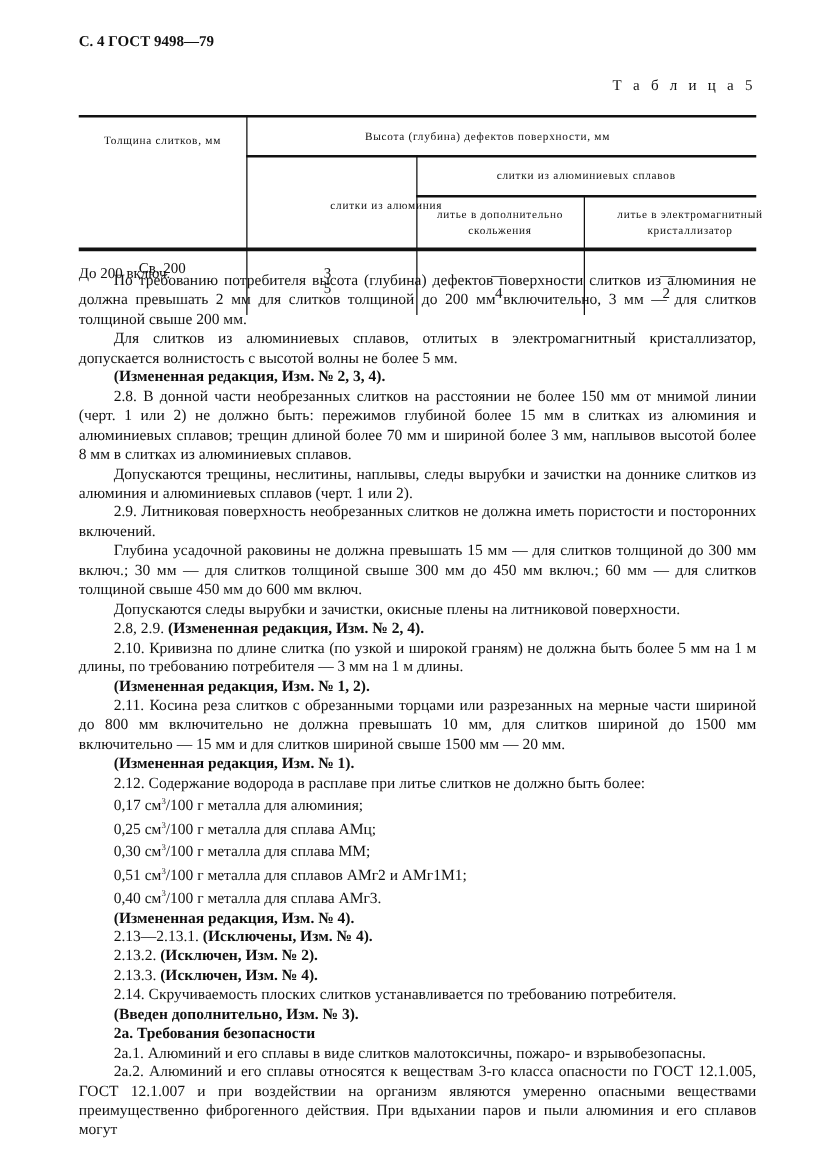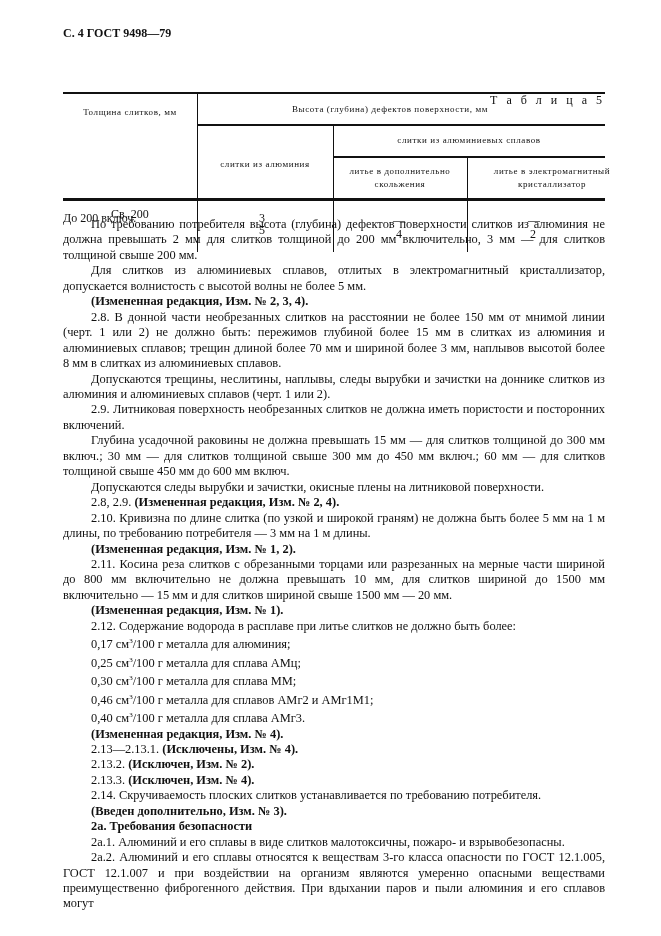--- a/index.html
+++ b/index.html
@@ -1,19 +1,19 @@
 <!DOCTYPE html>
 <html><head>
 <meta charset="utf-8">
 <style>
   html, body { margin: 0; padding: 0; background: #fff; }
   body { width: 661px; height: 936px; position: relative; overflow: hidden;
          font-family: "Liberation Serif", "DejaVu Serif", serif; color: #111; }
   .page-header { position: absolute; left: 63px; top: 26px; font-weight: bold; font-size: 12px; }
-  .table-label { position: absolute; right: 56px; top: 61px; font-size: 12px; letter-spacing: 3px; margin-top: 32px; }
+  .table-label { position: absolute; right: 56px; top: 61px; font-size: 12px; letter-spacing: 3px; }
   .tbl { position: absolute; left: 63px; top: 92px; width: 542px; height: 160px; }
   .hline { position: absolute; background: #111; }
   .vline { position: absolute; background: #111; width: 1px; }
   .cell { position: absolute; font-size: 9px; text-align: center; letter-spacing: 0.6px; line-height: 13px; }
   .val { position: absolute; font-size: 12px; line-height: 12px; }
   .body-text { position: absolute; left: 63px; top: 201px; width: 542px; font-size: 12.4px; line-height: 15.45px; margin-top: 16px; }
   .body-text p { margin: 0; text-indent: 28px; text-align: justify; }
   .body-text p.nojust { text-align: left; }
   .body-text b { font-weight: bold; }
   sup { font-size: 7px; vertical-align: 5px; }
@@ -30,21 +30,21 @@
   <div class="hline" style="left:134px;top:32px;width:408px;height:1.5px;"></div>
   <div class="hline" style="left:270px;top:64px;width:272px;height:1.5px;"></div>
   <div class="hline" style="left:0;top:106px;width:542px;height:3px;"></div>
 
   <div class="vline" style="left:134px;top:0;height:160px;"></div>
   <div class="vline" style="left:270px;top:32px;height:128px;"></div>
   <div class="vline" style="left:404px;top:64px;height:96px;"></div>
 
   <div class="cell" style="left:0;top:14px;width:134px;">Толщина слитков, мм</div>
   <div class="cell" style="left:123px;top:11px;width:408px;">Высота (глубина) дефектов поверхности, мм</div>
-  <div class="cell" style="left:134px;top:66px;width:136px;">слитки из алюминия</div>
+  <div class="cell" style="left:134px;top:66px;width:136px;padding-left:44px;">слитки из алюминия</div>
   <div class="cell" style="left:270px;top:42px;width:272px;">слитки из алюминиевых сплавов</div>
   <div class="cell" style="left:280px;top:73px;width:114px;">литье в дополнительно скольжения</div>
   <div class="cell" style="left:424px;top:73px;width:130px;">литье в электромагнитный кристаллизатор</div>
 
   <div class="val" style="left:0;top:120px;">До 200 включ.</div>
   <div class="val" style="left:0;top:116px;padding-left:48px;">Св. 200</div>
   <div class="val" style="left:196px;top:120px;">3</div>
   <div class="val" style="left:196px;top:132px;">5</div>
   <div class="val" style="left:330px;top:122px;">—</div>
   <div class="val" style="left:333px;top:136px;">4</div>
@@ -63,21 +63,21 @@
   <p class="nojust">Допускаются следы вырубки и зачистки, окисные плены на литниковой поверхности.</p>
   <p class="nojust"><span>2.8, 2.9. </span><b>(Измененная редакция, Изм. № 2, 4).</b></p>
   <p>2.10. Кривизна по длине слитка (по узкой и широкой граням) не должна быть более 5 мм на 1 м длины, по требованию потребителя — 3 мм на 1 м длины.</p>
   <p class="nojust"><b>(Измененная редакция, Изм. № 1, 2).</b></p>
   <p>2.11. Косина реза слитков с обрезанными торцами или разрезанных на мерные части шириной до 800 мм включительно не должна превышать 10 мм, для слитков шириной до 1500 мм включительно — 15 мм и для слитков шириной свыше 1500 мм — 20 мм.</p>
   <p class="nojust"><b>(Измененная редакция, Изм. № 1).</b></p>
   <p class="nojust">2.12. Содержание водорода в расплаве при литье слитков не должно быть более:</p>
   <p class="nojust"><span>0,17 см</span><sup>3</sup><span>/100 г металла для алюминия;</span></p>
   <p class="nojust"><span>0,25 см</span><sup>3</sup><span>/100 г металла для сплава АМц;</span></p>
   <p class="nojust"><span>0,30 см</span><sup>3</sup><span>/100 г металла для сплава ММ;</span></p>
-  <p class="nojust"><span>0,46 см</span><sup>3</sup><span>/100 г металла для сплавов АМг2 и АМг1М1;</span></p>
+  <p class="nojust"><span>0,51 см</span><sup>3</sup><span>/100 г металла для сплавов АМг2 и АМг1М1;</span></p>
   <p class="nojust"><span>0,40 см</span><sup>3</sup><span>/100 г металла для сплава АМг3.</span></p>
   <p class="nojust"><b>(Измененная редакция, Изм. № 4).</b></p>
   <p class="nojust"><span>2.13—2.13.1. </span><b>(Исключены, Изм. № 4).</b></p>
   <p class="nojust"><span>2.13.2. </span><b>(Исключен, Изм. № 2).</b></p>
   <p class="nojust"><span>2.13.3. </span><b>(Исключен, Изм. № 4).</b></p>
   <p class="nojust">2.14. Скручиваемость плоских слитков устанавливается по требованию потребителя.</p>
   <p class="nojust"><b>(Введен дополнительно, Изм. № 3).</b></p>
   <p class="nojust"><b>2а. Требования безопасности</b></p>
   <p class="nojust">2а.1. Алюминий и его сплавы в виде слитков малотоксичны, пожаро- и взрывобезопасны.</p>
   <p>2а.2. Алюминий и его сплавы относятся к веществам 3-го класса опасности по ГОСТ 12.1.005, ГОСТ 12.1.007 и при воздействии на организм являются умеренно опасными веществами преимущественно фиброгенного действия. При вдыхании паров и пыли алюминия и его сплавов могут</p>

